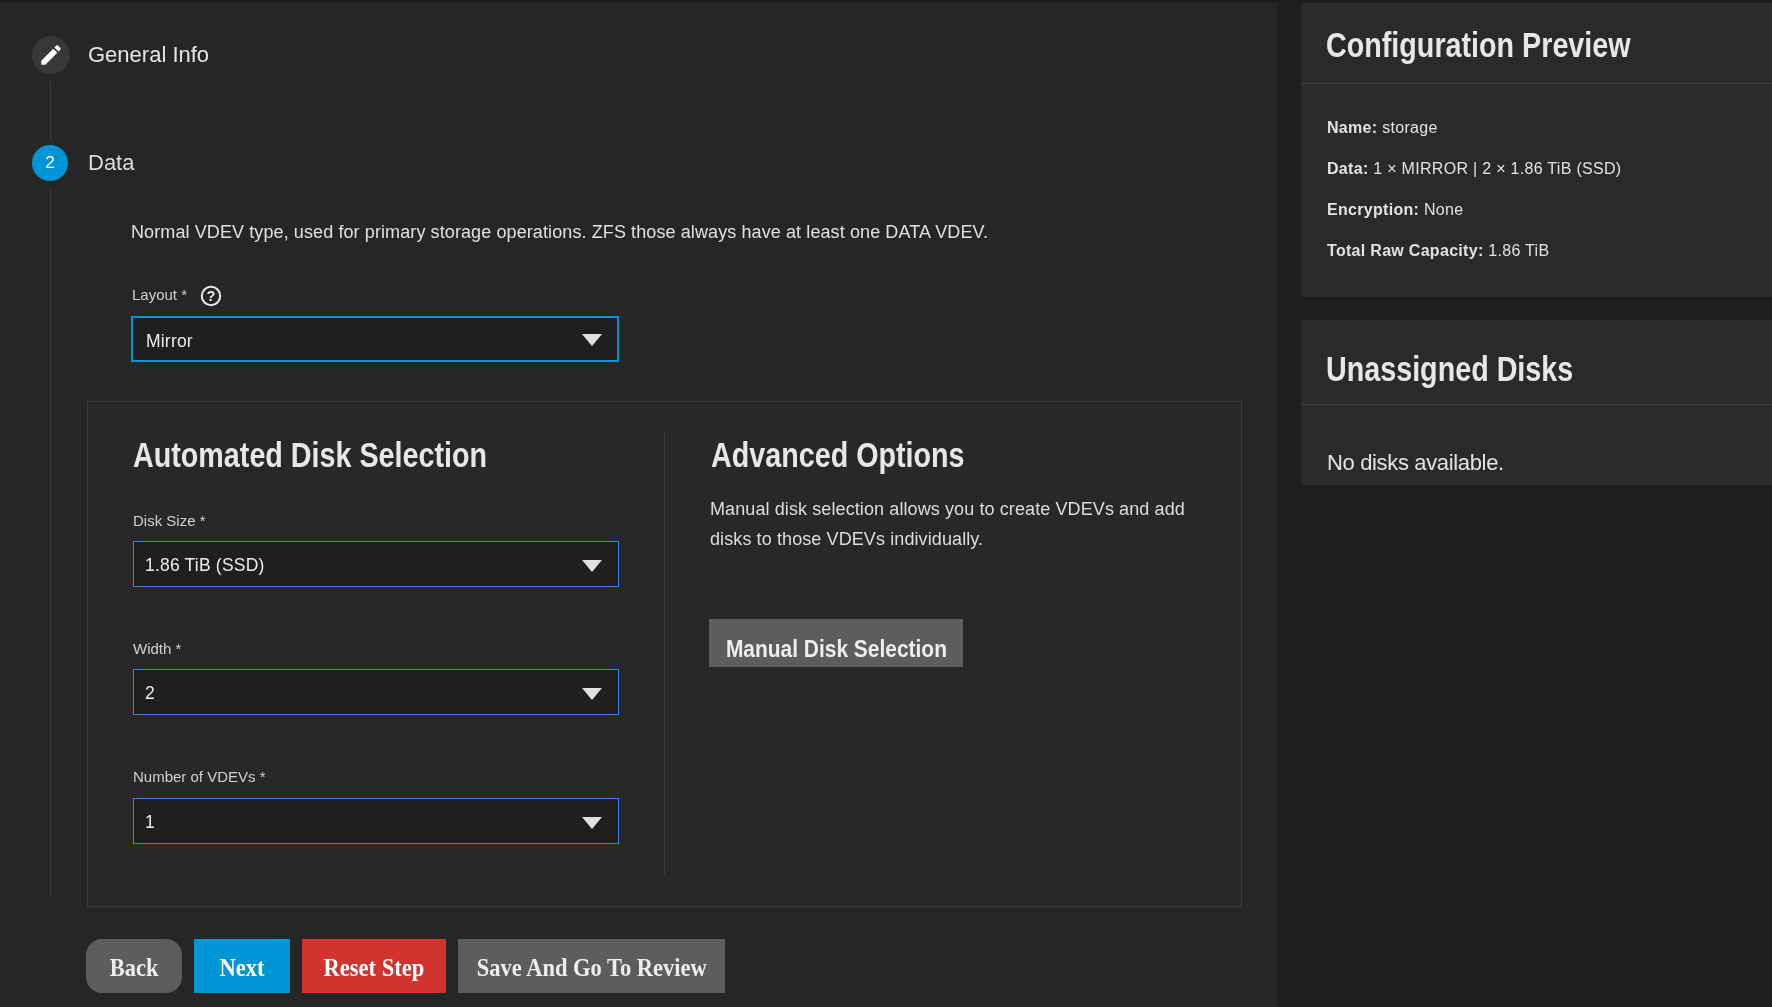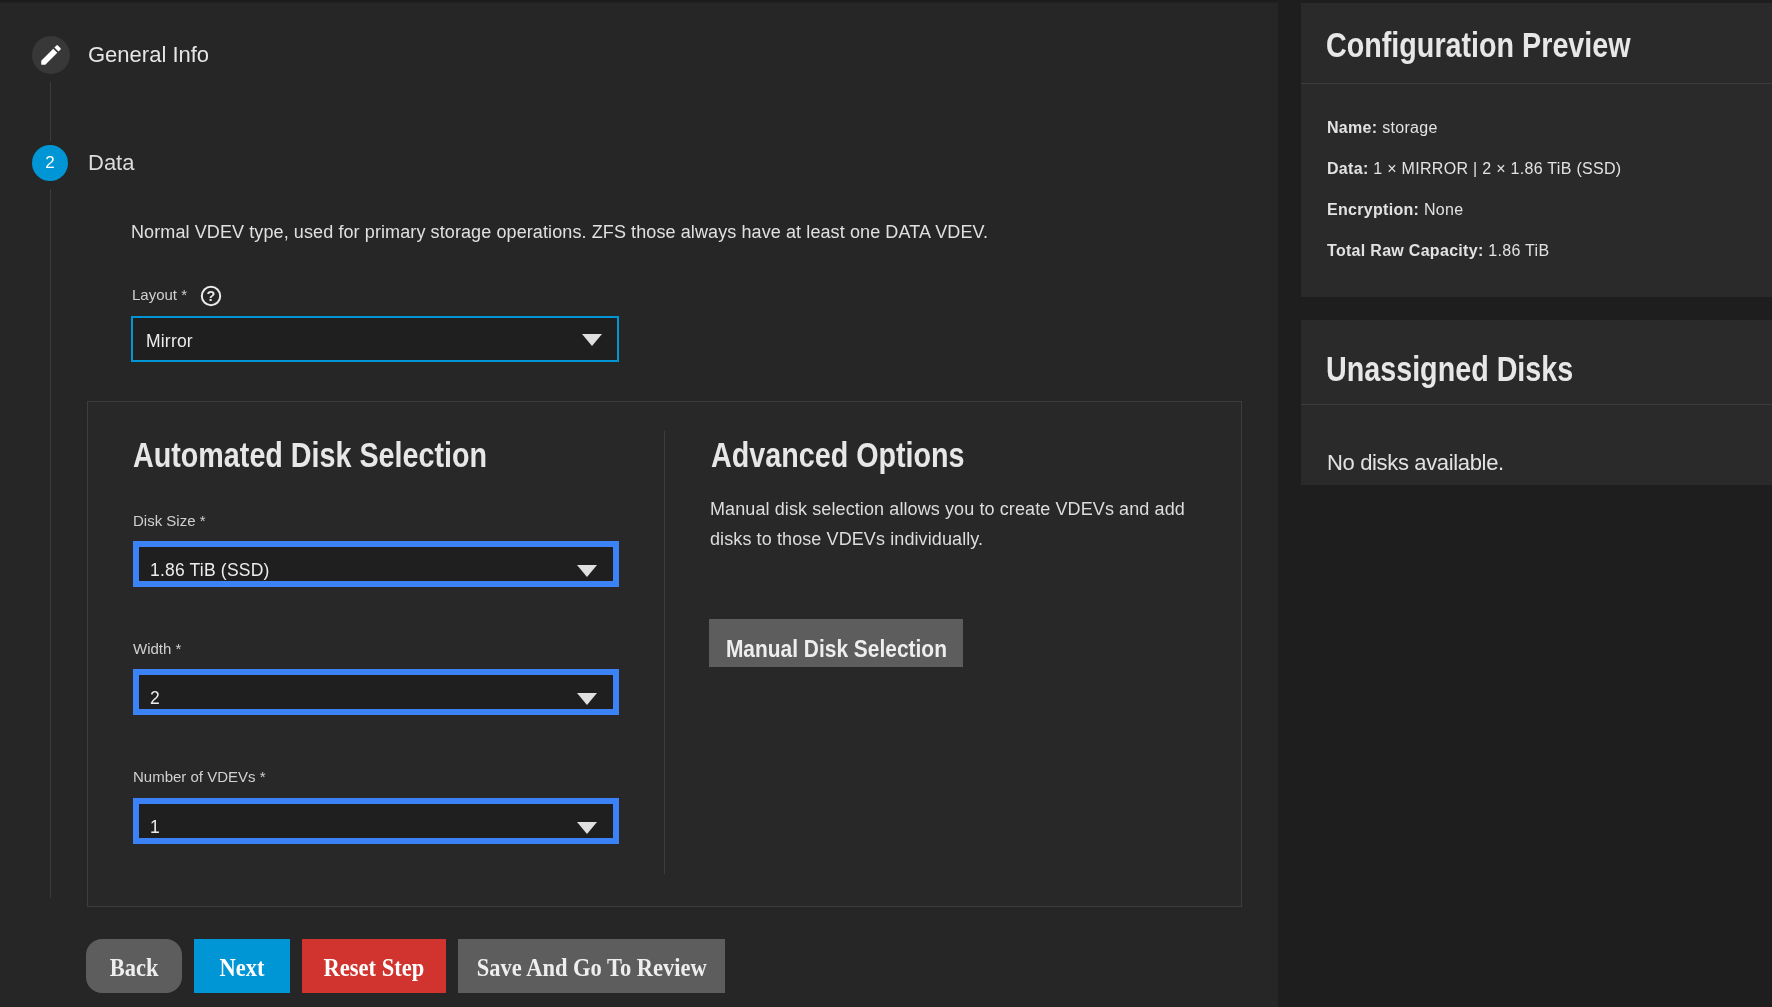--- a/index.html
+++ b/index.html
@@ -5,21 +5,21 @@
   * { margin:0; padding:0; box-sizing:border-box; }
   html,body { width:1772px; height:1007px; overflow:hidden; background:#1e1e1e;
     font-family:"Liberation Sans", sans-serif; }
   .abs { position:absolute; }
   .main { position:absolute; left:0; top:0; width:1278px; height:1007px; background:#262626; }
   .circle { position:absolute; border-radius:50%; }
   .vline { position:absolute; width:1px; background:#3c3c3c; }
   .heading { font-weight:bold; font-size:35px; line-height:35px; color:#e7e7e7;
     transform:scaleX(0.82); transform-origin:0 0; white-space:nowrap; }
   .lbl { position:absolute; font-size:15px; line-height:15px; color:#d0d0d0; white-space:nowrap; }
-  .sel { position:absolute; height:46px; background:#1f1f1f; border:6px solid #3b82f6;
+  .sel { position:absolute; height:46px; background:#1f1f1f; border:1px solid #3b82f6;
     color:#ececec; font-size:17.5px; letter-spacing:0.2px; line-height:46px; padding-left:11px; }
   .tri { position:absolute; width:0; height:0;
     border-left:10px solid transparent; border-right:10px solid transparent;
     border-top:12px solid #e0e0e0; }
   .btn { position:absolute; display:flex; align-items:center; justify-content:center;
     font-family:"Liberation Serif", serif; font-weight:bold; font-size:25px; color:#eeeeee; padding-top:3px; }
   .btn > span { transform:scaleX(0.9); transform-origin:50% 50%; white-space:nowrap; }
   .card { position:absolute; left:1301px; width:471px; background:#2a2a2a; }
   .cardhead { position:absolute; left:25px; }
   .carddiv { position:absolute; left:0; right:0; height:1px; background:#3d3d3d; }

